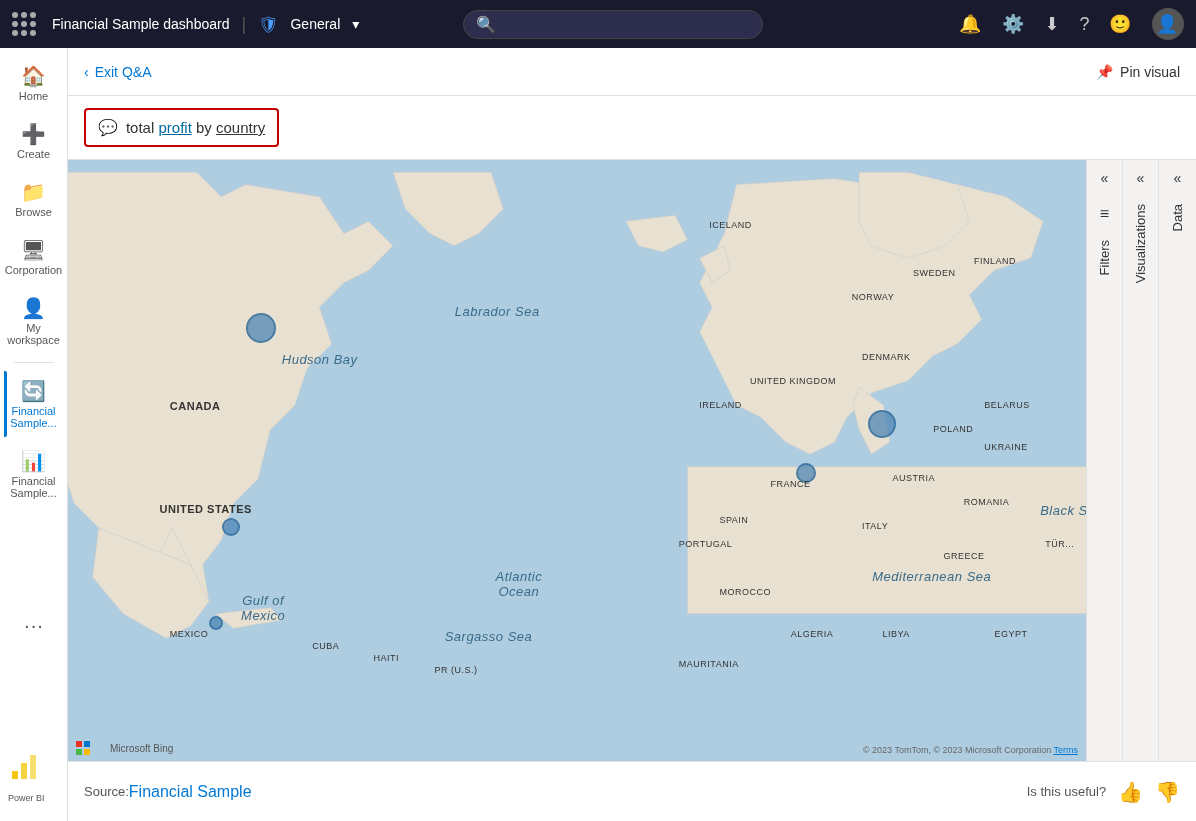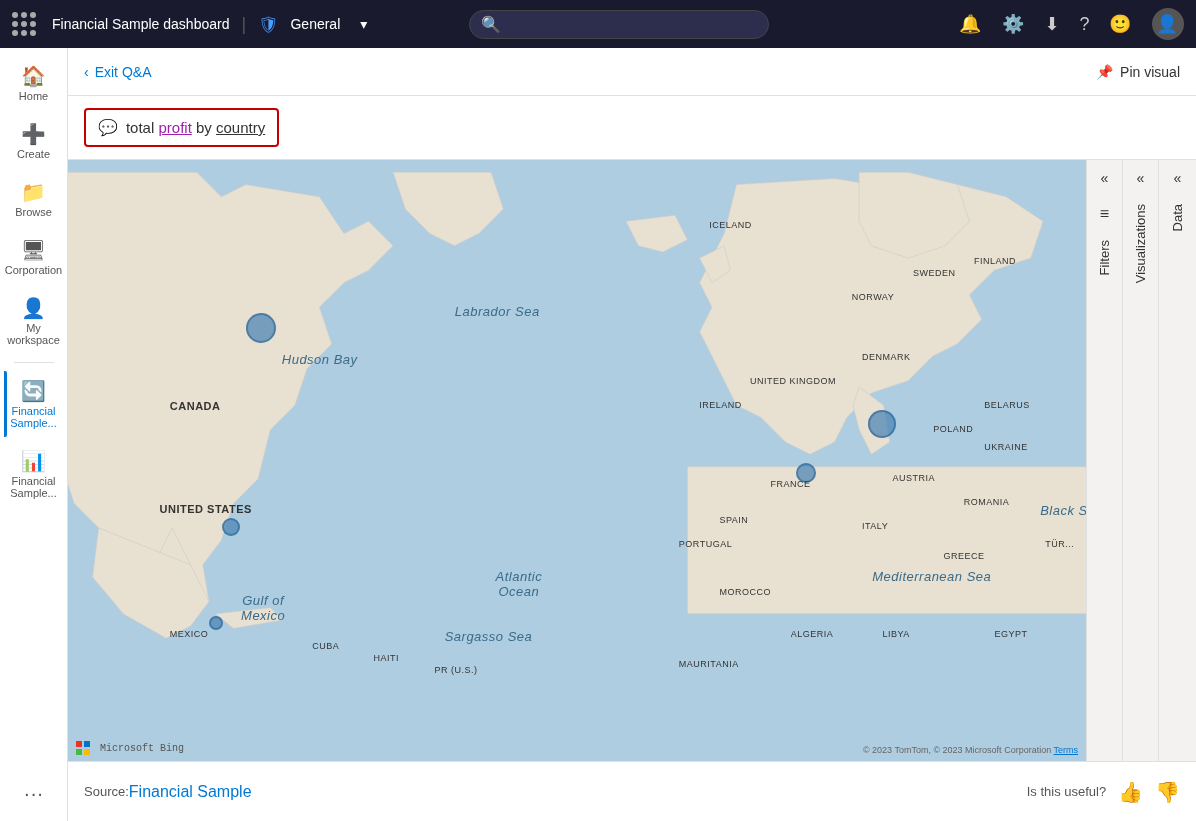--- a/index.html
+++ b/index.html
@@ -39,21 +39,21 @@
     }
     .topbar-shield {
       color: #4a9eff;
       font-size: 16px;
     }
     .topbar-workspace {
       color: white;
       font-size: 14px;
       display: flex;
       align-items: center;
-      gap: 20px;
+      gap: 12px;
       cursor: pointer;
     }
     .topbar-search {
       flex: 1;
       max-width: 300px;
       margin: 0 auto;
       background: #2d2d4e;
       border: 1px solid #444;
       border-radius: 20px;
       display: flex;
@@ -180,21 +180,21 @@
       border: 2px solid #c50000;
       border-radius: 4px;
       padding: 8px 12px;
       display: flex;
       align-items: center;
       gap: 8px;
       width: fit-content;
     }
     .query-icon { color: #555; font-size: 16px; }
     .query-text { font-size: 15px; color: #333; }
-    .query-text .highlight-profit { color: #a21caf; text-decoration: underline; }
+    .query-text .highlight-profit { color: #0369a1; text-decoration: underline; }
     .query-text .highlight-country { text-decoration: underline; }
 
     
     .map-panels {
       display: flex;
       flex: 1;
       overflow: hidden;
     }
     .map-container {
       flex: 1;
@@ -298,24 +298,23 @@
     }
     .map-label.sm { font-size: 9px; font-weight: 500; }
     .map-label.ocean { font-size: 13px; font-style: italic; color: #3a6b8a; font-weight: 400; text-transform: none; }
 
     .bing-logo {
       position: absolute;
       bottom: 6px;
       left: 8px;
       display: flex;
       align-items: center;
-      gap: 10px;
+      gap: 20px;
       font-size: 10px;
       color: #555;
-      font-family: Liberation Mono, monospace;
     }
     .bing-logo-squares {
       display: grid;
       grid-template-columns: 1fr 1fr;
       gap: 1px;
       width: 14px;
       height: 14px;
     }
     .bing-sq { width: 6px; height: 6px; }
 
@@ -403,20 +402,28 @@
       <div class="active-bar"></div>
       <span class="sidebar-item-icon" style="color:#0078d4;">🔄</span>
       <span class="sidebar-item-label" style="color:#0078d4;">Financial Sample...</span>
     </div>
     <div class="sidebar-item">
       <span class="sidebar-item-icon">📊</span>
       <span class="sidebar-item-label">Financial Sample...</span>
     </div>
     <div class="sidebar-item sidebar-more">
       <span class="sidebar-item-icon">···</span>
+    </div>
+    <div class="sidebar-powbi">
+      <svg width="32" height="32" viewBox="0 0 32 32">
+        <rect x="4" y="20" width="6" height="8" fill="#f2c811"></rect>
+        <rect x="13" y="12" width="6" height="16" fill="#f2c811" opacity="0.8"></rect>
+        <rect x="22" y="4" width="6" height="24" fill="#f2c811" opacity="0.6"></rect>
+      </svg>
+      <span style="font-size:9px;color:#555;">Power BI</span>
     </div>
   </div>
 
   <div class="content-area">
 
     <div class="qna-bar">
       <div class="exit-btn">
         <span>‹</span>
         <span>Exit Q&amp;A</span>
       </div>

